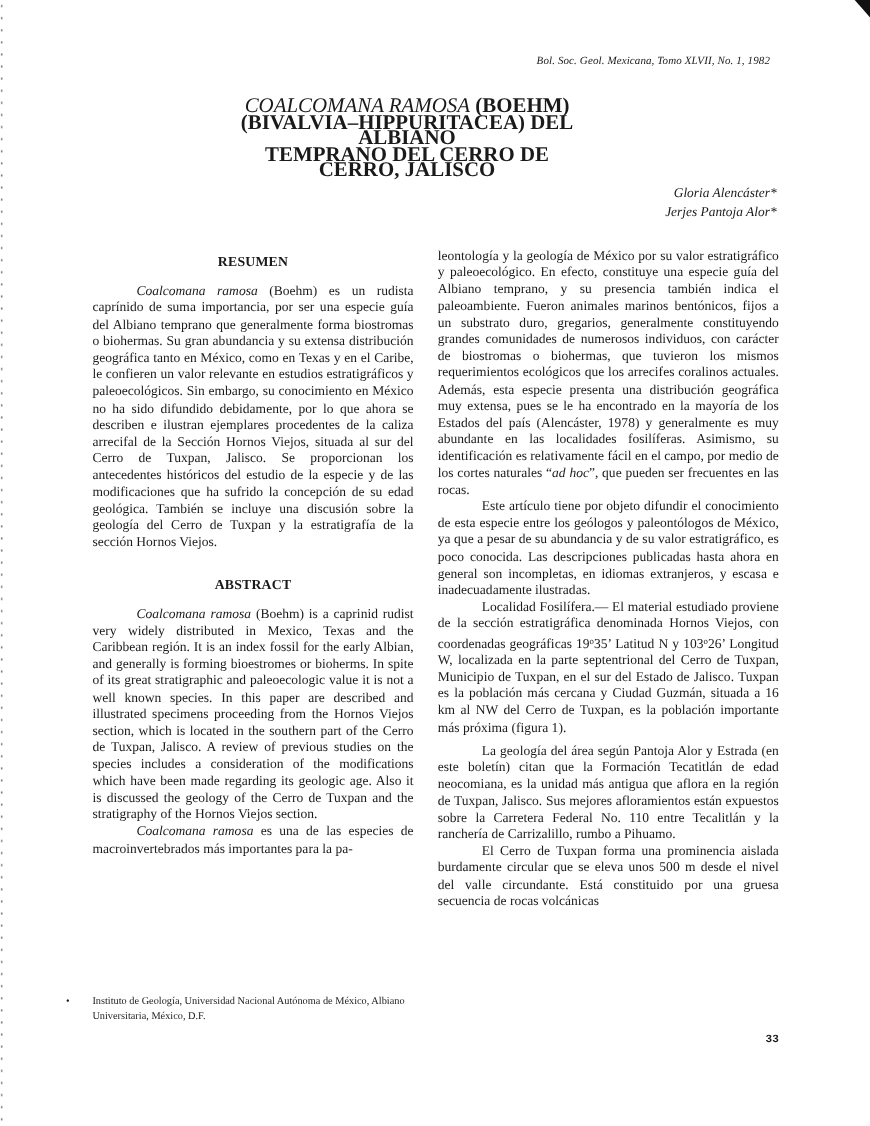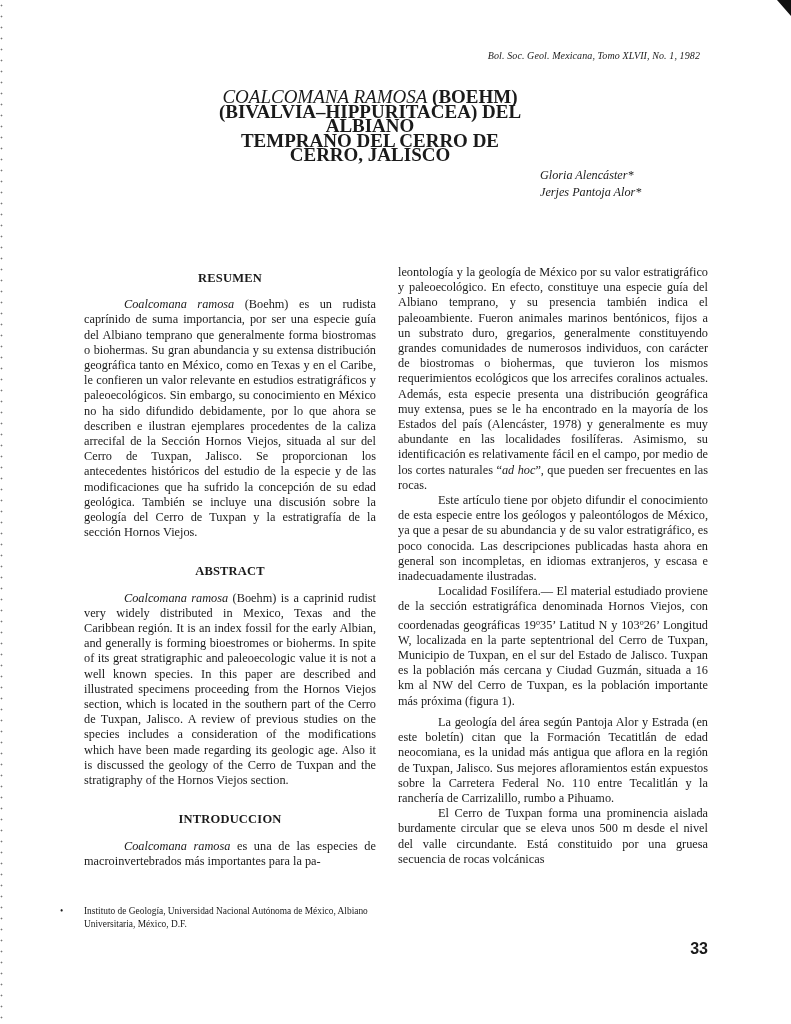--- a/index.html
+++ b/index.html
@@ -19,39 +19,39 @@
   .running-head {
     position: absolute; left: 440px; top: 50px; width: 260px; text-align: right;
     font-style: italic; font-size: 10px; letter-spacing: 0.1px;
   }
   .title {
     position: absolute; left: 200px; top: 90px; width: 340px; text-align: center;
     font-weight: bold; font-size: 19px; line-height: 14.5px;
   }
   .title .it { font-style: italic; font-weight: normal; }
   .authors {
-    position: absolute; left: 540px; top: 167px; width: 166px; 
+    position: absolute; left: 540px; top: 167px; width: 166px; text-align: right;
     font-style: italic; font-size: 12.2px; line-height: 16.5px;
   }
-  .col { position: absolute; font-size: 12.3px; line-height: 15.2px; text-align: justify; margin-top: 40px; }
+  .col { position: absolute; font-size: 12.3px; line-height: 15.2px; text-align: justify; }
   .col-left { left: 84px; top: 231px; width: 292px; }
   .col-right { left: 398px; top: 225px; width: 310px; }
   .sec-head { text-align: center; font-weight: bold; font-size: 12.5px; margin: 0 0 11px 0; letter-spacing: 0.2px; }
   p { margin: 0; }
   .ind { text-indent: 40px; }
   .gap1 { margin-top: 16px; }
   .it { font-style: italic; }
   .footnote {
     position: absolute; left: 60px; top: 905px; width: 310px; font-size: 9.4px; line-height: 13px;
   }
   .footnote .star { position: absolute; left: 0; top: 0; }
   .footnote .txt { padding-left: 24px; display: block; }
   .page-num {
     position: absolute; left: 678px; top: 940px; width: 30px; text-align: right;
-    font-family: Liberation Sans, sans-serif; font-weight: bold; font-size: 16px;
+    font-family: Liberation Mono, monospace; font-weight: bold; font-size: 10px;
   }
   sup { font-size: 8px; vertical-align: 4px; }
 </style>
 </head>
 <body>
 
 <div class="edge-dots"></div>
 <div class="corner-mark"></div>
 
 <div class="running-head">Bol. Soc. Geol. Mexicana, Tomo XLVII, No. 1, 1982</div>
@@ -68,21 +68,20 @@
   <div>Jerjes Pantoja Alor*</div>
 </div>
 
 <div class="col col-left">
   <div class="sec-head">RESUMEN</div>
   <p class="ind"><span class="it">Coalcomana ramosa</span><span> (Boehm) es un rudista caprínido de suma importancia, por ser una especie guía del Albiano temprano que generalmente forma biostromas o biohermas. Su gran abundancia y su extensa distribución geográfica tanto en México, como en Texas y en el Caribe, le confieren un valor relevante en estudios estratigráficos y paleoecológicos. Sin embargo, su conocimiento en México no ha sido difundido debidamente, por lo que ahora se describen e ilustran ejemplares procedentes de la caliza arrecifal de la Sección Hornos Viejos, situada al sur del Cerro de Tuxpan, Jalisco. Se proporcionan los antecedentes históricos del estudio de la especie y de las modificaciones que ha sufrido la concepción de su edad geológica. También se incluye una discusión sobre la geología del Cerro de Tuxpan y la estratigrafía de la sección Hornos Viejos.</span></p>
 
   <div class="sec-head gap1" style="margin-top:24px">ABSTRACT</div>
   <p class="ind"><span class="it">Coalcomana ramosa</span><span> (Boehm) is a caprinid rudist very widely distributed in Mexico, Texas and the Caribbean región. It is an index fossil for the early Albian, and generally is forming bioestromes or bioherms. In spite of its great stratigraphic and paleoecologic value it is not a well known species. In this paper are described and illustrated specimens proceeding from the Hornos Viejos section, which is located in the southern part of the Cerro de Tuxpan, Jalisco. A review of previous studies on the species includes a consideration of the modifications which have been made regarding its geologic age. Also it is discussed the geology of the Cerro de Tuxpan and the stratigraphy of the Hornos Viejos section.</span></p>
 
-  <div class="sec-head" style="margin-top:24px">INTRODUCCION</div>
   <p class="ind"><span class="it">Coalcomana ramosa</span><span> es una de las especies de macroinvertebrados más importantes para la pa-</span></p>
 </div>
 
 <div class="col col-right">
   <p><span>leontología y la geología de México por su valor estratigráfico y paleoecológico. En efecto, constituye una especie guía del Albiano temprano, y su presencia también indica el paleoambiente. Fueron animales marinos bentónicos, fijos a un substrato duro, gregarios, generalmente constituyendo grandes comunidades de numerosos individuos, con carácter de biostromas o biohermas, que tuvieron los mismos requerimientos ecológicos que los arrecifes coralinos actuales. Además, esta especie presenta una distribución geográfica muy extensa, pues se le ha encontrado en la mayoría de los Estados del país (Alencáster, 1978) y generalmente es muy abundante en las localidades fosilíferas. Asimismo, su identificación es relativamente fácil en el campo, por medio de los cortes naturales “</span><span class="it">ad hoc</span><span>”, que pueden ser frecuentes en las rocas.</span></p>
   <p class="ind">Este artículo tiene por objeto difundir el conocimiento de esta especie entre los geólogos y paleontólogos de México, ya que a pesar de su abundancia y de su valor estratigráfico, es poco conocida. Las descripciones publicadas hasta ahora en general son incompletas, en idiomas extranjeros, y escasa e inadecuadamente ilustradas.</p>
   <p class="ind"><span>Localidad Fosilífera.— El material estudiado proviene de la sección estratigráfica denominada Hornos Viejos, con coordenadas geográficas 19</span><sup>o</sup><span>35’ Latitud N y 103</span><sup>o</sup><span>26’ Longitud W, localizada en la parte septentrional del Cerro de Tuxpan, Municipio de Tuxpan, en el sur del Estado de Jalisco. Tuxpan es la población más cercana y Ciudad Guzmán, situada a 16 km al NW del Cerro de Tuxpan, es la población importante más próxima (figura 1).</span></p>
   <p class="ind" style="margin-top:6px">La geología del área según Pantoja Alor y Estrada (en este boletín) citan que la Formación Tecatitlán de edad neocomiana, es la unidad más antigua que aflora en la región de Tuxpan, Jalisco. Sus mejores afloramientos están expuestos sobre la Carretera Federal No. 110 entre Tecalitlán y la ranchería de Carrizalillo, rumbo a Pihuamo.</p>
   <p class="ind">El Cerro de Tuxpan forma una prominencia aislada burdamente circular que se eleva unos 500 m desde el nivel del valle circundante. Está constituido por una gruesa secuencia de rocas volcánicas</p>
 </div>

